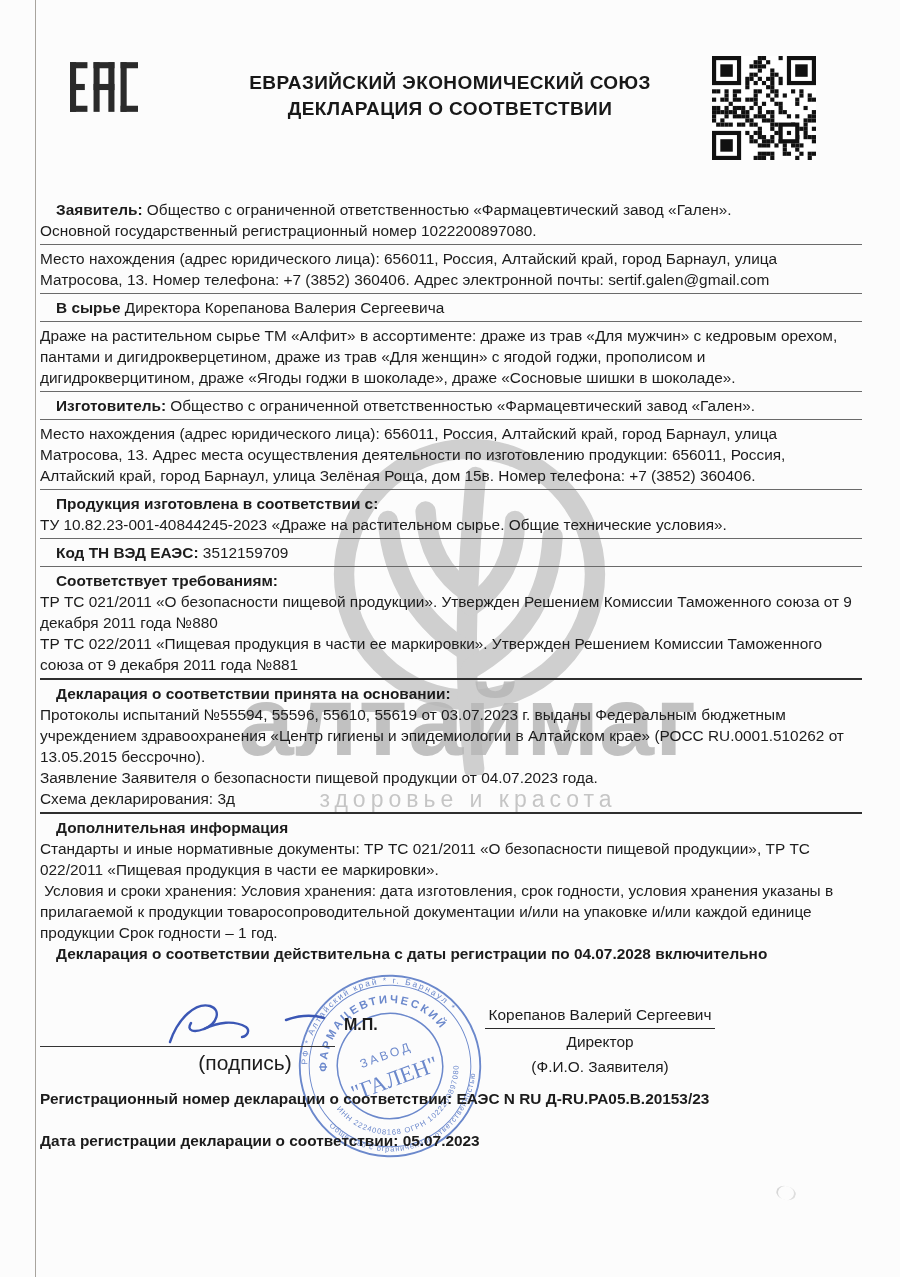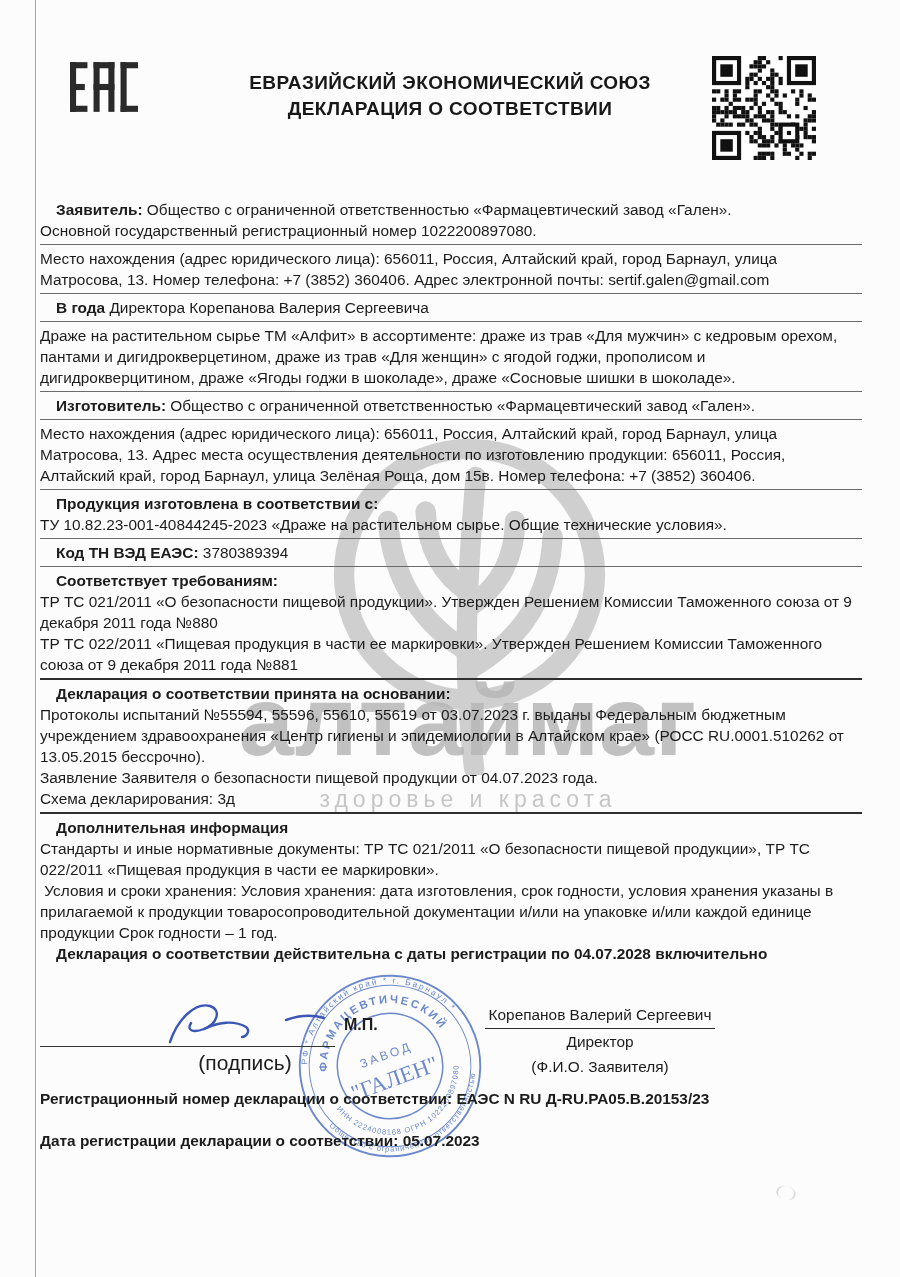--- a/index.html
+++ b/index.html
@@ -300,21 +300,21 @@
       <div class="ln"><span>Основной государственный регистрационный номер 1022200897080.</span></div>
     </div>
     <hr class="sep">
 
     <div class="section">
       <div class="ln"><span>Место нахождения (адрес юридического лица): 656011, Россия, Алтайский край, город Барнаул, улица Матросова, 13. Номер телефона: +7 (3852) 360406. Адрес электронной почты: sertif.galen@gmail.com</span></div>
     </div>
     <hr class="sep">
 
     <div class="section">
-      <div class="ln"><b>В года</b><span> Директора Корепанова Валерия Сергеевича</span></div>
+      <div class="ln"><b>В сырье</b><span> Директора Корепанова Валерия Сергеевича</span></div>
     </div>
     <hr class="sep">
 
     <div class="section">
       <div class="ln"><span>Драже на растительном сырье ТМ «Алфит» в ассортименте: драже из трав «Для мужчин» с кедровым орехом, пантами и дигидрокверцетином, драже из трав «Для женщин» с ягодой годжи, прополисом и дигидрокверцитином, драже «Ягоды годжи в шоколаде», драже «Сосновые шишки в шоколаде».</span></div>
     </div>
     <hr class="sep">
 
     <div class="section">
       <div class="ln"><b>Изготовитель:</b><span> Общество с ограниченной ответственностью «Фармацевтический завод «Гален».</span></div>
@@ -326,21 +326,21 @@
     </div>
     <hr class="sep">
 
     <div class="section">
       <div class="ln"><b>Продукция изготовлена в соответствии с:</b></div>
       <div class="ln"><span>ТУ 10.82.23-001-40844245-2023 «Драже на растительном сырье. Общие технические условия».</span></div>
     </div>
     <hr class="sep">
 
     <div class="section">
-      <div class="ln"><b>Код ТН ВЭД ЕАЭС:</b><span> 3780389394</span></div>
+      <div class="ln"><b>Код ТН ВЭД ЕАЭС:</b><span> 3512159709</span></div>
     </div>
     <hr class="sep">
 
     <div class="section">
       <div class="ln"><b>Соответствует требованиям:</b></div>
       <div class="ln"><span>ТР ТС 021/2011 «О безопасности пищевой продукции». Утвержден Решением Комиссии Таможенного союза от 9 декабря 2011 года №880</span></div>
       <div class="ln"><span>ТР ТС 022/2011 «Пищевая продукция в части ее маркировки». Утвержден Решением Комиссии Таможенного союза от 9 декабря 2011 года №881</span></div>
     </div>
     <hr class="sep thick">
 

